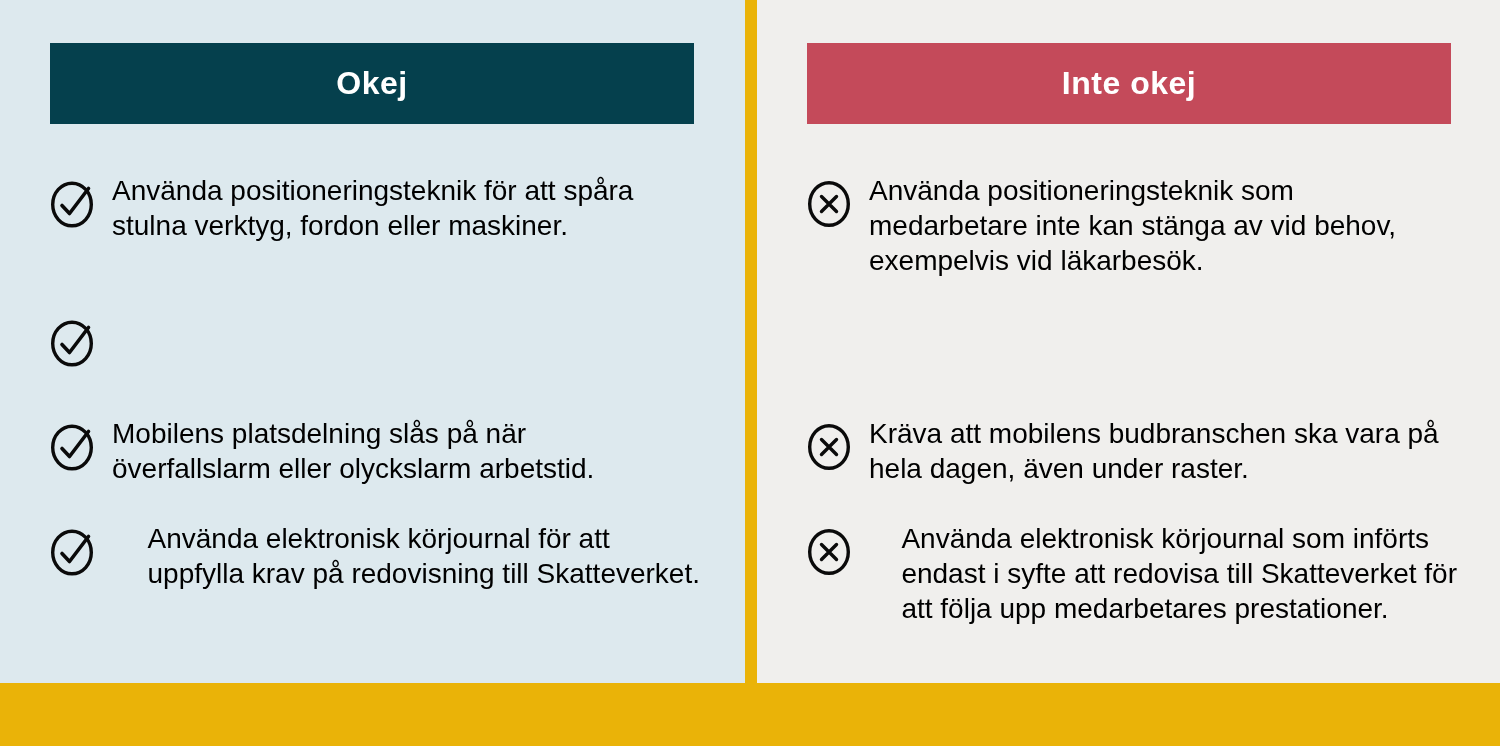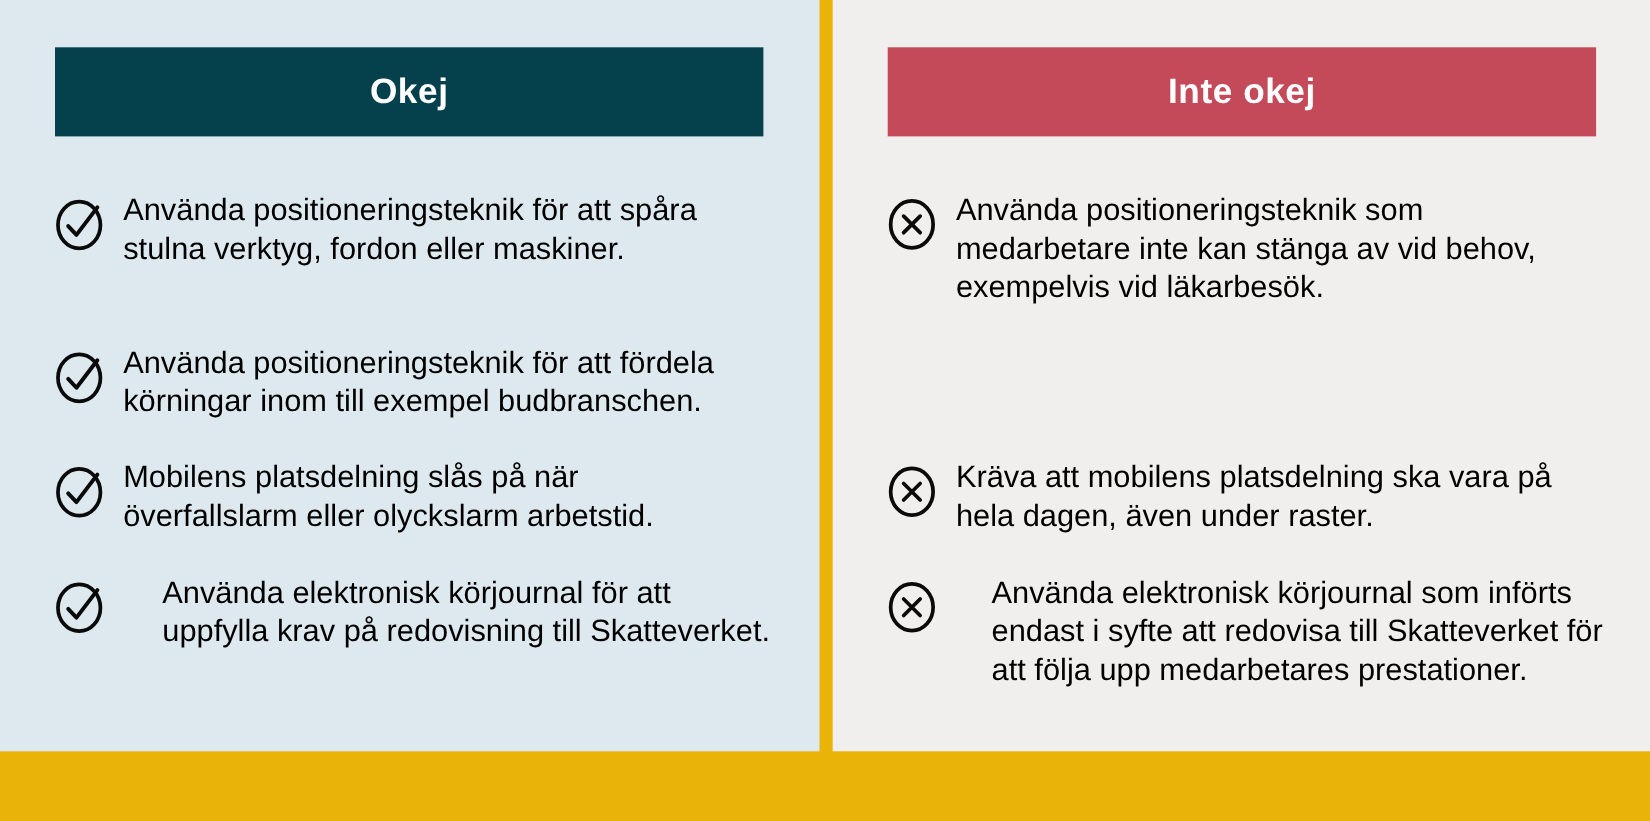--- a/index.html
+++ b/index.html
@@ -69,22 +69,20 @@
 stulna verktyg, fordon eller maskiner.</p>
     </div>
 
     <div class="item row-2">
       <span class="icon">
         <svg width="44" height="48" viewBox="0 0 44 48" fill="none" xmlns="http://www.w3.org/2000/svg">
           <ellipse cx="22" cy="24.5" rx="19.3" ry="21.3" stroke="#0A0A0A" stroke-width="3.4"></ellipse>
           <path d="M12 25.5 L19.5 33.5 L38.5 8.5" stroke="#0A0A0A" stroke-width="3.6" stroke-linecap="round" stroke-linejoin="round"></path>
         </svg>
       </span>
-      <p class="item-text">Använda positioneringsteknik för att fördela
-körningar inom till exempel budbranschen.</p>
     </div>
 
     <div class="item row-3">
       <span class="icon">
         <svg width="44" height="48" viewBox="0 0 44 48" fill="none" xmlns="http://www.w3.org/2000/svg">
           <ellipse cx="22" cy="24.5" rx="19.3" ry="21.3" stroke="#0A0A0A" stroke-width="3.4"></ellipse>
           <path d="M12 25.5 L19.5 33.5 L38.5 8.5" stroke="#0A0A0A" stroke-width="3.6" stroke-linecap="round" stroke-linejoin="round"></path>
         </svg>
       </span>
       <p class="item-text">Mobilens platsdelning slås på när
@@ -122,21 +120,21 @@
     </div>
 
 
     <div class="item row-3">
       <span class="icon">
         <svg width="44" height="48" viewBox="0 0 44 48" fill="none" xmlns="http://www.w3.org/2000/svg">
           <ellipse cx="22" cy="24" rx="19.3" ry="21.3" stroke="#0A0A0A" stroke-width="3.4"></ellipse>
           <path d="M14.5 16.5 L29.5 31.5 M29.5 16.5 L14.5 31.5" stroke="#0A0A0A" stroke-width="3.4" stroke-linecap="round"></path>
         </svg>
       </span>
-      <p class="item-text">Kräva att mobilens platsdelning ska vara på
+      <p class="item-text">Kräva att mobilens budbranschen ska vara på
 hela dagen, även under raster.</p>
     </div>
 
     <div class="item row-4">
       <span class="icon">
         <svg width="44" height="48" viewBox="0 0 44 48" fill="none" xmlns="http://www.w3.org/2000/svg">
           <ellipse cx="22" cy="24" rx="19.3" ry="21.3" stroke="#0A0A0A" stroke-width="3.4"></ellipse>
           <path d="M14.5 16.5 L29.5 31.5 M29.5 16.5 L14.5 31.5" stroke="#0A0A0A" stroke-width="3.4" stroke-linecap="round"></path>
         </svg>
       </span>

